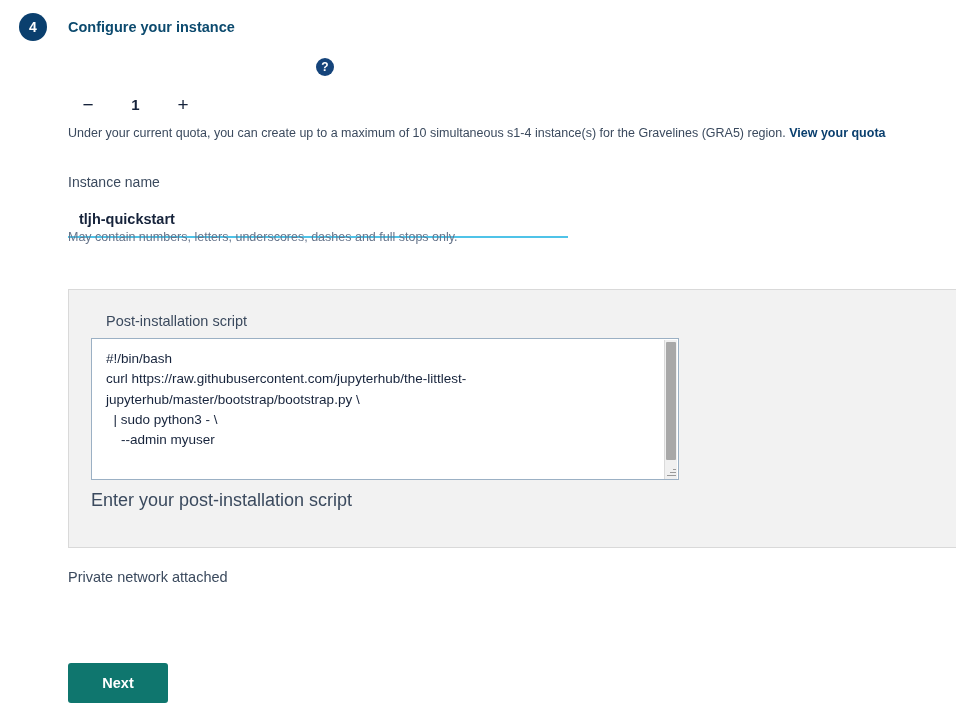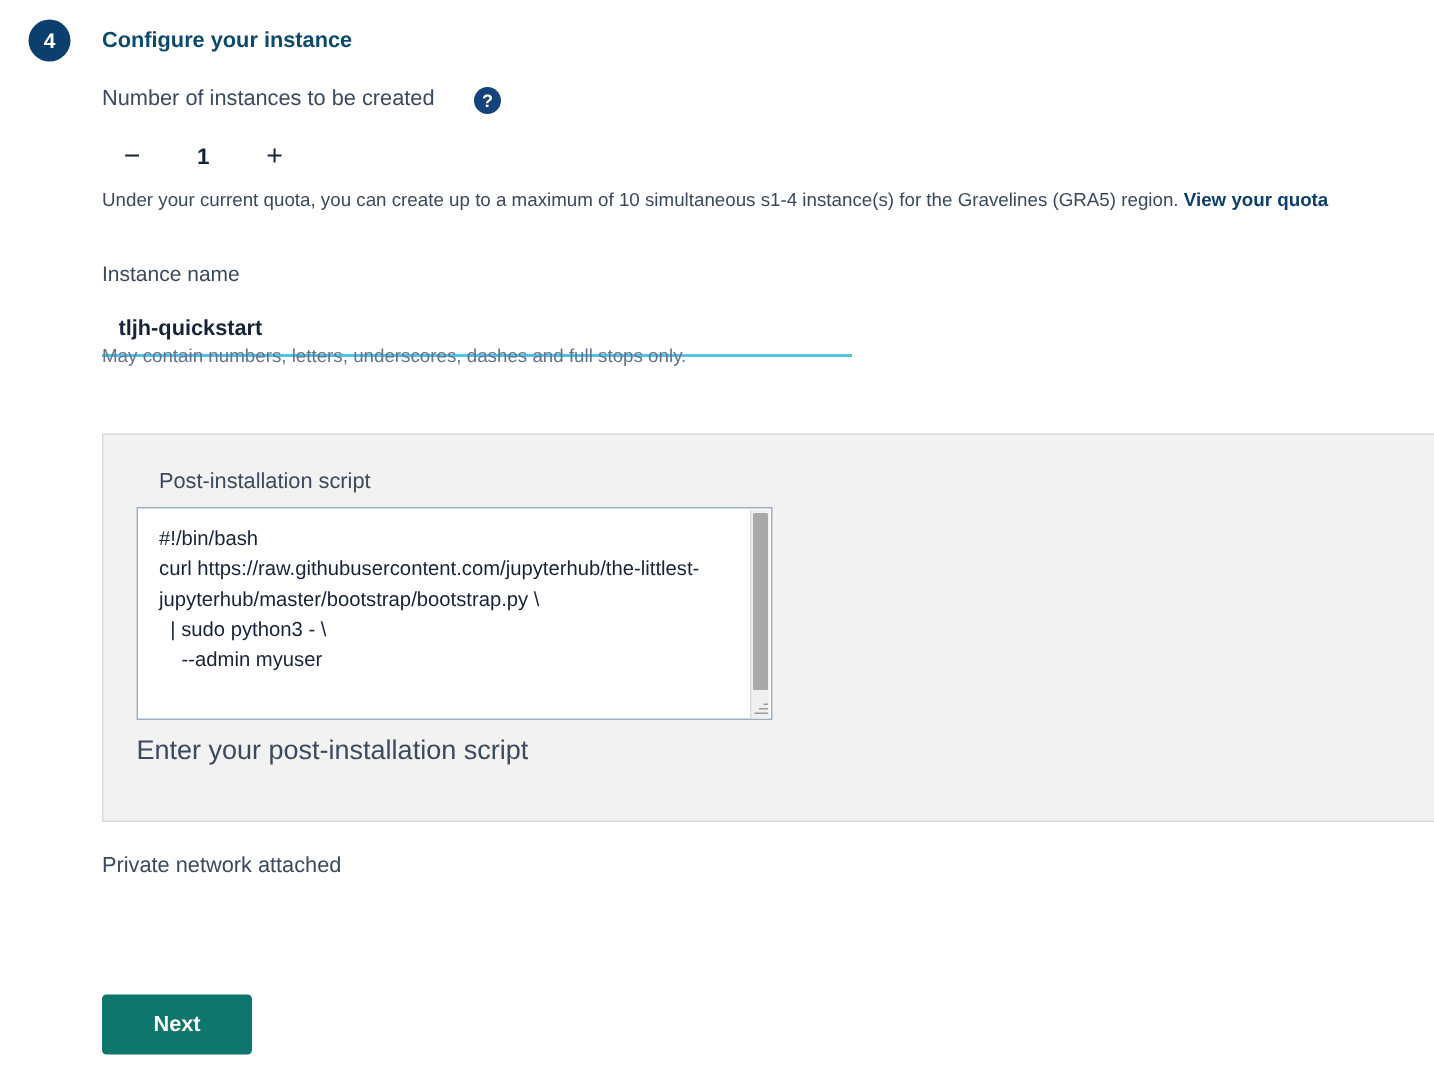--- a/index.html
+++ b/index.html
@@ -167,21 +167,21 @@
     left: 37px;
     top: 23px;
     font-size: 14.5px;
     color: #3b4a5e;
   }
 
   .script-box {
     position: absolute;
     left: 22px;
     top: 48px;
-    width: 424px;
+    width: 588px;
     height: 142px;
     background: #ffffff;
     border: 1px solid #9bb0c4;
     box-sizing: border-box;
     overflow: hidden;
   }
 
   .script-text {
     position: absolute;
     left: 12px;
@@ -310,21 +310,20 @@
   }
 </style>
 </head>
 <body>
 
 <div class="page">
 
   <div class="step-badge">4</div>
   <div class="step-title">Configure your instance</div>
 
-  <div class="instances-label">Number of instances to be created</div>
   <div class="help-icon">?</div>
 
   <div class="stepper">
     <div class="stepper-btn">−</div>
     <div class="stepper-value">1</div>
     <div class="stepper-btn">+</div>
   </div>
 
   <div class="quota-text">
     <span>Under your current quota, you can create up to a maximum of 10 simultaneous s1-4 instance(s) for the Gravelines (GRA5) region.</span>

